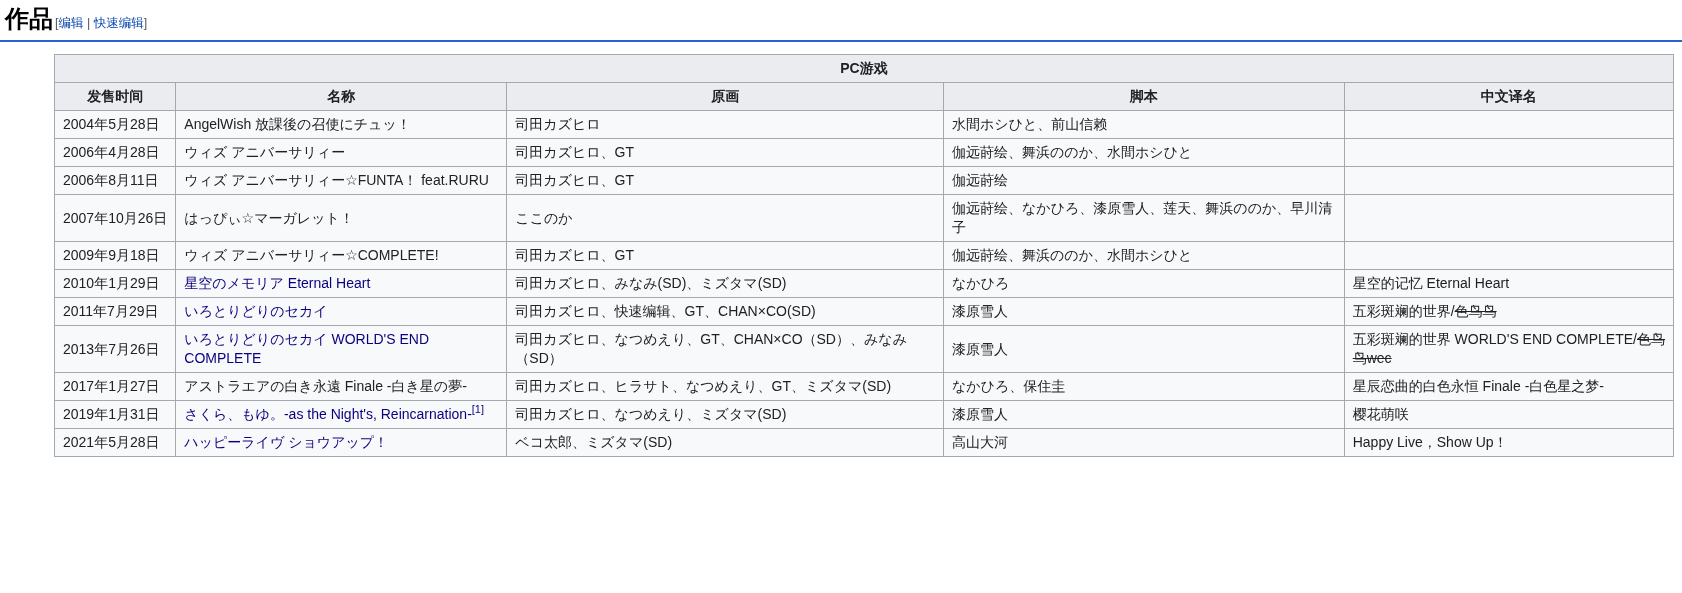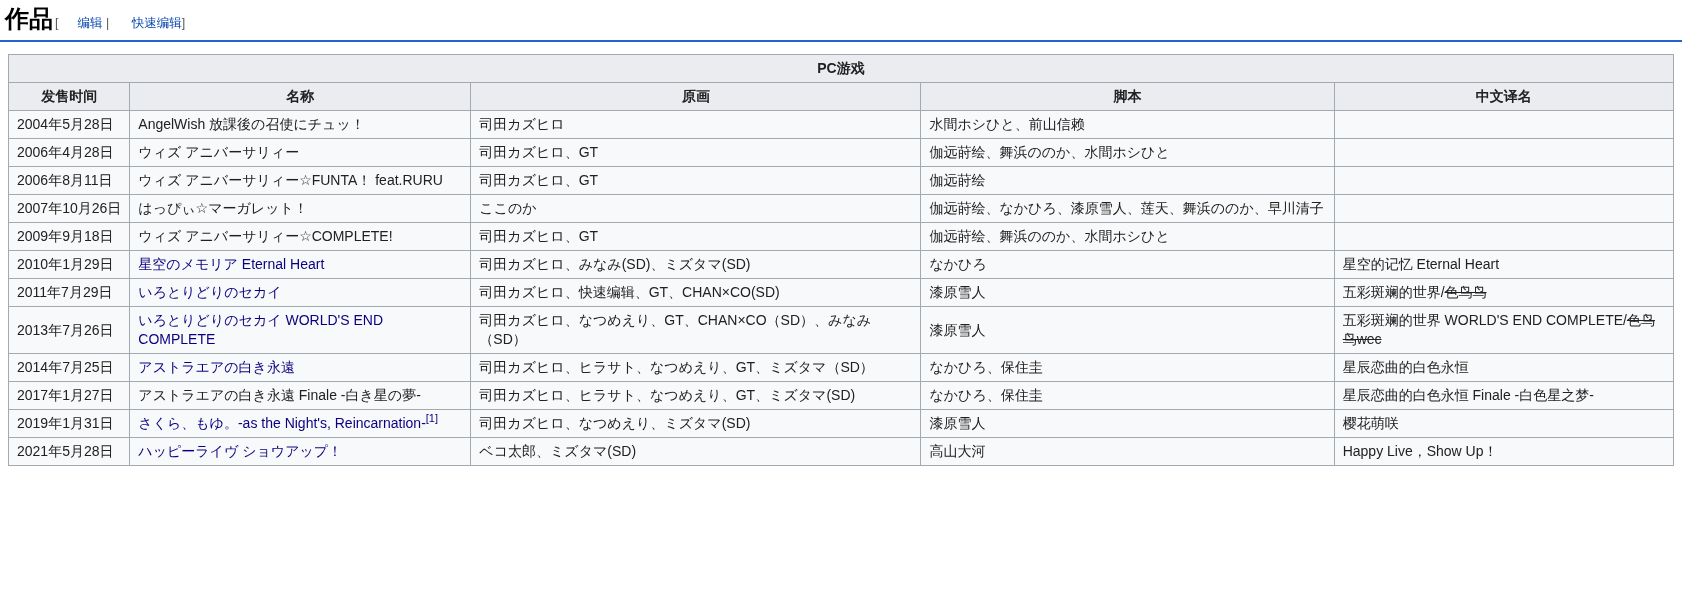--- a/index.html
+++ b/index.html
@@ -21,22 +21,22 @@
   .heading-row{
     padding:6px 0 8px 5px;
     border-bottom:2px solid var(--rule-blue);
     display:flex;align-items:baseline;gap:2px;
   }
   .heading-row h2{
     margin:0;font-family:"Liberation Serif","DejaVu Serif",serif;
     font-size:24px;font-weight:700;color:#000;line-height:1.1;
   }
   .editsection{font-size:12.5px;color:#54595d;}
-  .editsection a{color:var(--link-blue);text-decoration:none;cursor:pointer;margin-left:19px;}
-  .table-wrap{padding:12px 8px 0 8px;}
+  .editsection a{color:var(--link-blue);text-decoration:none;cursor:pointer;}
+  .table-wrap{padding:12px 8px 0 8px;margin-left:46px;}
   table.wikitable{
     width:100%;border-collapse:collapse;background:var(--cell-bg);
     font-size:14px;color:var(--text);
   }
   table.wikitable th,table.wikitable td{
     border:1px solid var(--border);
     padding:4px 8px;line-height:19px;vertical-align:middle;
   }
   table.wikitable th{
     background:var(--header-bg);text-align:center;font-weight:700;
@@ -128,27 +128,20 @@
           <td><span>五彩斑斓的世界/</span><span class="strike">色鸟鸟</span></td>
         </tr>
         <tr>
           <td class="date-cell">2013年7月26日</td>
           <td><a class="game-link">いろとりどりのセカイ WORLD'S END COMPLETE</a></td>
           <td>司田カズヒロ、なつめえり、GT、CHAN×CO（SD）、みなみ（SD）</td>
           <td>漆原雪人</td>
           <td><span>五彩斑斓的世界 WORLD'S END COMPLETE/</span><span class="strike">色鸟鸟wec</span></td>
         </tr>
         <tr>
-          <td class="date-cell">2014年7月25日</td>
-          <td><a class="game-link">アストラエアの白き永遠</a></td>
-          <td>司田カズヒロ、ヒラサト、なつめえり、GT、ミズタマ（SD）</td>
-          <td>なかひろ、保住圭</td>
-          <td><span>星辰恋曲的白色永恒</span></td>
-        </tr>
-        <tr>
           <td class="date-cell">2017年1月27日</td>
           <td><span>アストラエアの白き永遠 Finale -白き星の夢-</span></td>
           <td>司田カズヒロ、ヒラサト、なつめえり、GT、ミズタマ(SD)</td>
           <td>なかひろ、保住圭</td>
           <td><span>星辰恋曲的白色永恒 Finale -白色星之梦-</span></td>
         </tr>
         <tr>
           <td class="date-cell">2019年1月31日</td>
           <td><a class="game-link">さくら、もゆ。-as the Night's, Reincarnation-</a><sup class="ref"><a>[1]</a></sup></td>
           <td>司田カズヒロ、なつめえり、ミズタマ(SD)</td>

